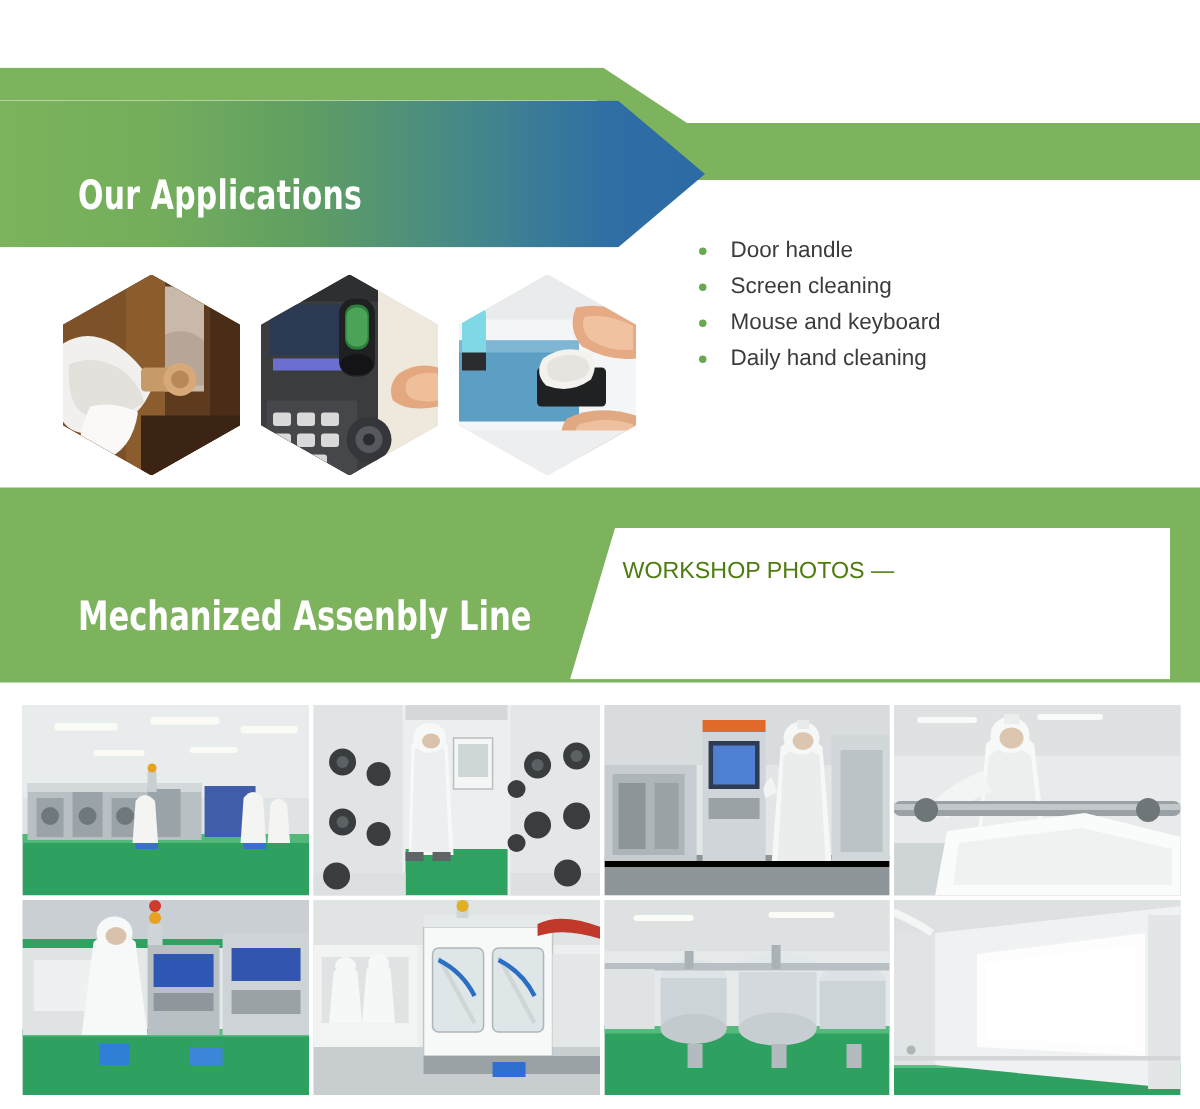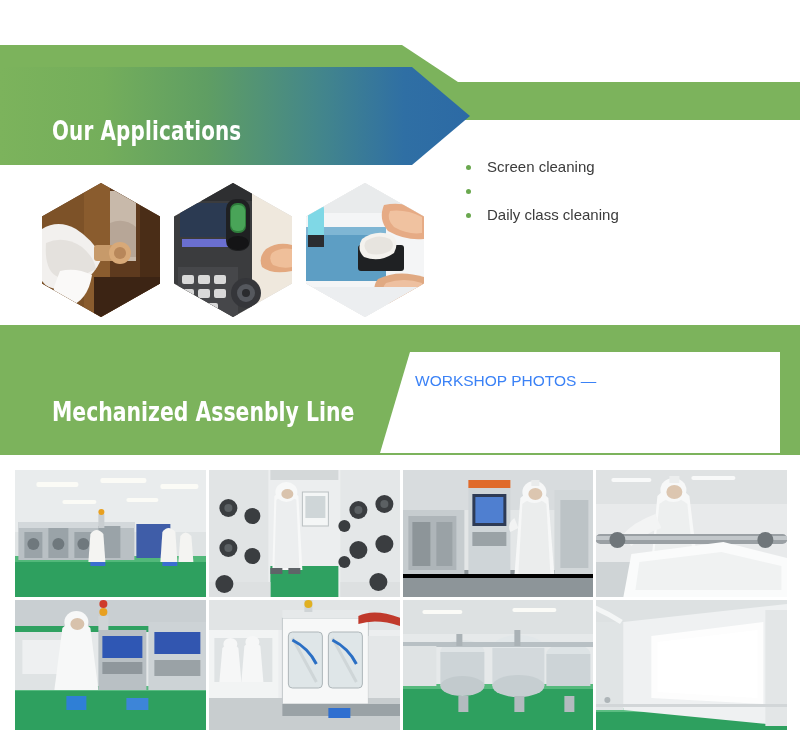--- a/index.html
+++ b/index.html
@@ -147,21 +147,21 @@
     top: 352px;
     width: 400px;
     height: 101px;
     background: #ffffff;
     clip-path: polygon(30px 0px, 400px 0px, 400px 101px, 0px 101px);
   }
   .white-callout p {
     margin: 0;
     padding: 14px 0 0 35px;
     font-size: 15.5px;
-    color: #3b82f6;
+    color: #4d7c0f;
     line-height: 29px;
     width: 350px;
   }
 
   
   #workshop-grid {
     position: absolute;
     left: 15px;
     top: 470px;
     width: 772px;
@@ -256,28 +256,33 @@
         <path d="M80 100 Q98 94 116 100 L116 116 Q98 120 82 112 Q74 106 80 100 Z" fill="#eec0a0"></path>
         <rect x="0" y="104" width="118" height="30" fill="#eceef0"></rect>
       </svg>
     </div>
 
   </div>
 
   <ul id="applications-list">
     <li>
       <span class="bullet-dot"></span>
+      <span>Door handle</span>
+    </li>
+    <li>
+      <span class="bullet-dot"></span>
       <span>Screen cleaning</span>
     </li>
     <li>
       <span class="bullet-dot"></span>
+      <span>Mouse and keyboard</span>
     </li>
     <li>
       <span class="bullet-dot"></span>
-      <span>Daily class cleaning</span>
+      <span>Daily hand cleaning</span>
     </li>
   </ul>
 
 </section>
 
 <section id="assembly-section">
 
   <div class="green-band"></div>
 
   <h2 class="green-band-title">Mechanized Assenbly Line</h2>

